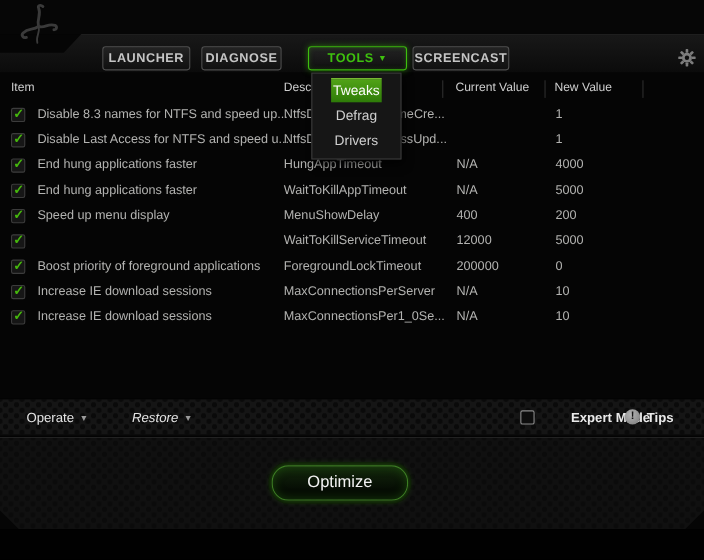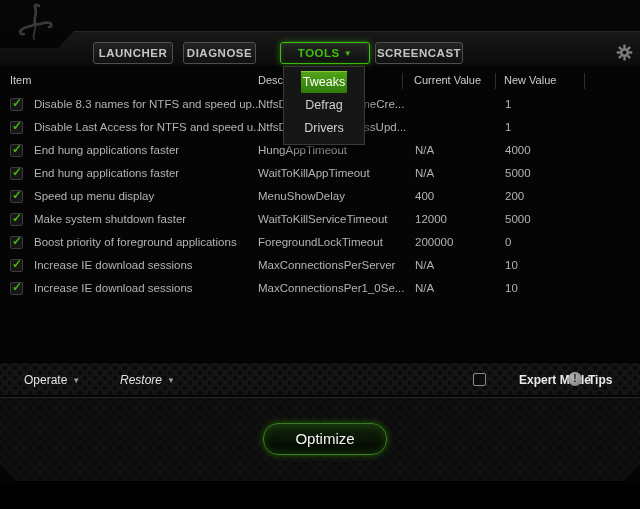--- a/index.html
+++ b/index.html
@@ -131,21 +131,21 @@
     position:absolute; top:397px; left:0; width:640px; height:84px; z-index:4;
     background-color:#101010;
     background-image:
       radial-gradient(circle, #0b0b0b 2.1px, rgba(0,0,0,0) 2.7px),
       radial-gradient(circle, #0b0b0b 2.1px, rgba(0,0,0,0) 2.7px);
     background-size:10px 10px; background-position:0 0, 5px 5px;
     border-top:1px solid #272727;
     clip-path:polygon(0 0, 640px 0, 640px 67px, 623px 84px, 17px 84px, 0 67px);
   }
   .optimize-btn {
-    position:absolute; left:263px; top:25px; width:124px; height:32px;
+    position:absolute; left:247px; top:25px; width:124px; height:32px;
     background:linear-gradient(#13270c, #060d04 70%);
     border:1px solid #3c7d23; border-radius:15px;
     box-shadow:0 0 7px rgba(70,185,30,.45), 0 0 0 3px #0a1205, inset 0 0 9px rgba(40,110,15,.5);
     color:#f2f2f2; font-size:15px; text-align:center; line-height:30px; cursor:pointer;
   }
   .below-footer { position:absolute; top:481px; left:0; width:640px; height:28px; background:#010101; }
 </style>
 </head>
 <body>
 
@@ -261,21 +261,20 @@
       <span class="c-item">Speed up menu display</span>
       <span class="c-desc">MenuShowDelay</span>
       <span class="c-cur">400</span>
       <span class="c-new">200</span>
     </div>
 
     <div class="trow">
       <span class="cb">
           <span class="chk">✓</span>
         </span>
-      <span class="c-item">Make system shutdown faster</span>
       <span class="c-desc">WaitToKillServiceTimeout</span>
       <span class="c-cur">12000</span>
       <span class="c-new">5000</span>
     </div>
 
     <div class="trow">
       <span class="cb">
           <span class="chk">✓</span>
         </span>
       <span class="c-item">Boost priority of foreground applications</span>

